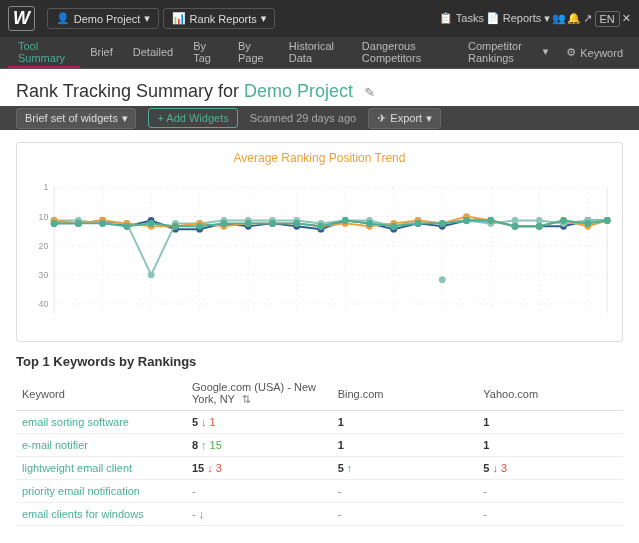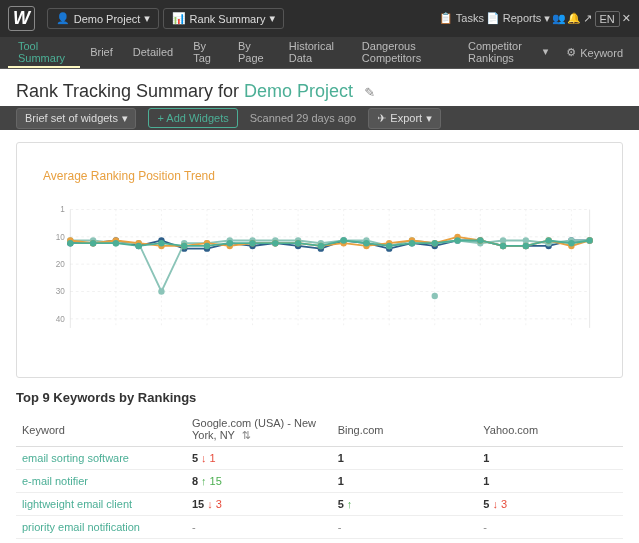--- a/index.html
+++ b/index.html
@@ -61,21 +61,21 @@
     .sec-nav-item {
       color: #bbb;
       padding: 0 10px;
       height: 100%;
       display: flex;
       align-items: center;
       font-size: 11px;
       cursor: pointer;
       border-bottom: 2px solid transparent;
     }
-    .sec-nav-item.active { color: #4caf96; border-bottom: 2px solid #fef9c3; }
+    .sec-nav-item.active { color: #4caf96; border-bottom: 2px solid #be185d; }
     .sec-nav-right { margin-left: auto; display: flex; align-items: center; }
     .settings-btn {
       color: #bbb;
       font-size: 11px;
       display: flex;
       align-items: center;
       gap: 4px;
       cursor: pointer;
       padding: 0 8px;
     }
@@ -129,21 +129,22 @@
       border: 1px solid #666;
       border-radius: 3px;
       background: #555;
     }
 
     
     .chart-section {
       margin: 12px 16px;
       border: 1px solid #ddd;
       border-radius: 3px;
-      padding: 26px;
+      padding: 8px;
+      text-align: center;
     }
     .chart-title {
       font-size: 12px;
       color: #555;
       margin-bottom: 8px;
     }
     .chart-title span { color: #e8a040; }
     .chart-container {
       position: relative;
       height: 160px;
@@ -213,21 +214,21 @@
 
 <div class="top-nav">
   <span class="logo">W</span>
   <div class="nav-pill">
     <span>👤</span>
     <span>Demo Project</span>
     <span>▾</span>
   </div>
   <div class="nav-pill">
     <span>📊</span>
-    <span>Rank Summary</span>
+    <span>Rank Reports</span>
     <span>▾</span>
   </div>
   <div class="nav-spacer"></div>
   <div class="nav-right">
     <span>
       <span>📋</span>
       <span>Tasks</span>
     </span>
     <span>
       <span>📄</span>
@@ -433,21 +434,21 @@
       <circle cx="505" cy="50" r="3.5" fill="#4caf96"></circle>
       <circle cx="530" cy="50" r="3.5" fill="#4caf96"></circle>
       <circle cx="555" cy="44" r="3.5" fill="#4caf96"></circle>
       <circle cx="580" cy="47" r="3.5" fill="#4caf96"></circle>
       <circle cx="600" cy="44" r="3.5" fill="#4caf96"></circle>
     </svg>
   </div>
 </div>
 
 <div class="table-section">
-  <div class="table-title">Top 9 Keywords by Rankings</div>
+  <div class="table-title">Top 1 Keywords by Rankings</div>
   <table>
     <thead>
       <tr>
         <th class="col-keyword">
           <span>Keyword</span>
         </th>
         <th class="col-google">
           <span>Google.com (USA) - New York, NY</span>
           <span class="sort-icon">⇅</span>
         </th>

